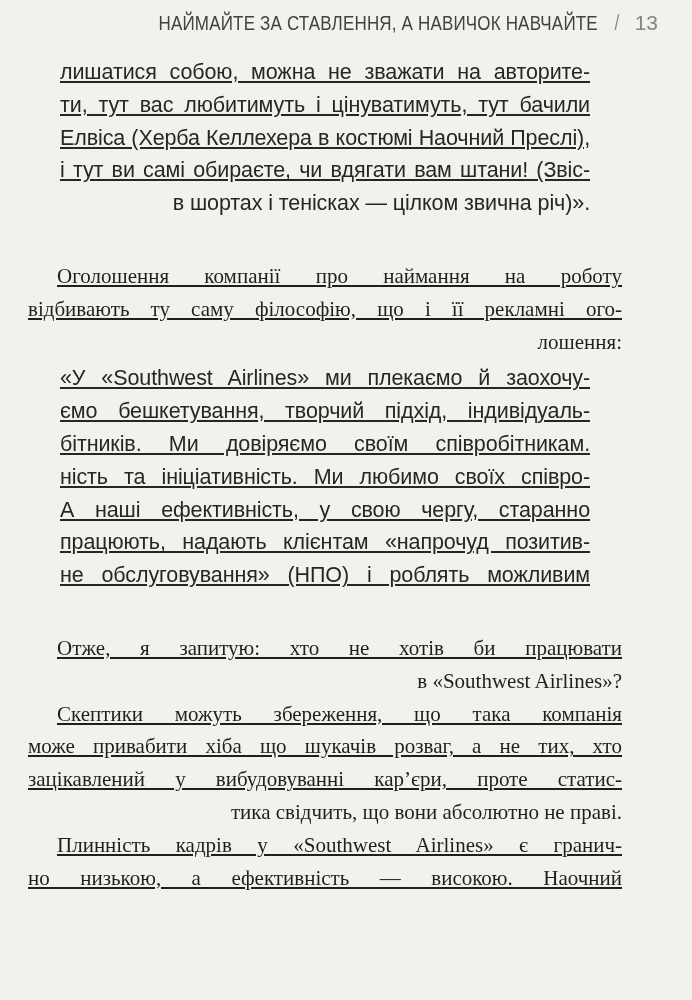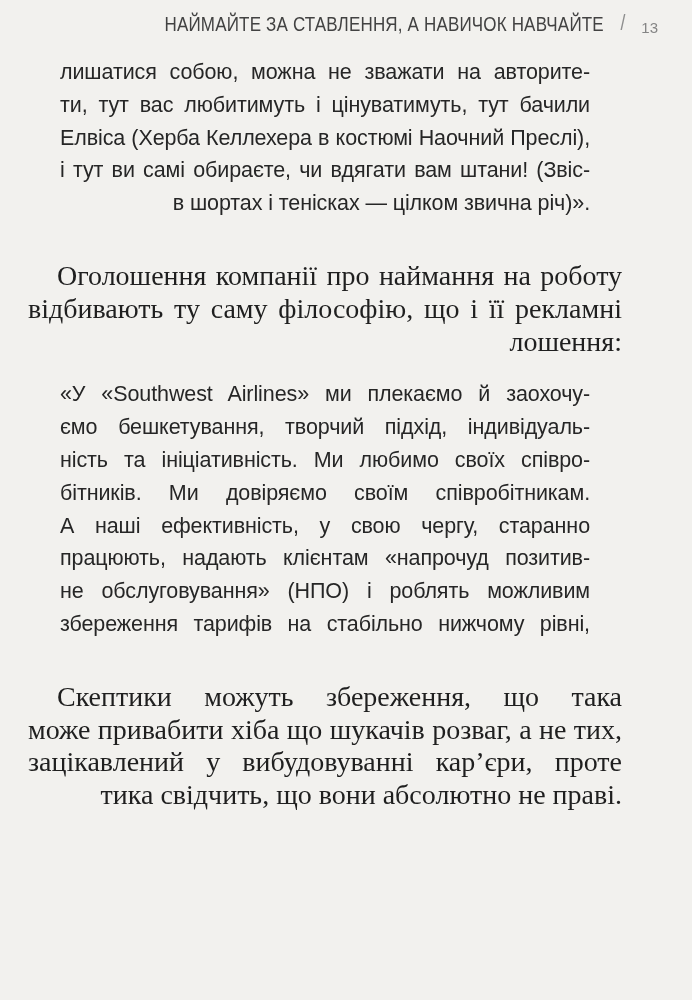--- a/index.html
+++ b/index.html
@@ -24,21 +24,21 @@
     height: 1000px;
   }
   
   .header {
     position: absolute;
     top: 10px;
     left: 0;
     right: 34px;
     display: flex;
     justify-content: flex-end;
-    align-items: flex-end;
+    align-items: center;
     font-family: "Liberation Sans", sans-serif;
   }
   .header-title {
     display: inline-block;
     font-size: 20px;
     letter-spacing: 0.2px;
     color: var(--header-text);
     transform: scaleX(0.85);
     transform-origin: right center;
     white-space: nowrap;
@@ -46,52 +46,53 @@
   .header-sep {
     display: inline-block;
     margin-left: 16px;
     font-size: 22px;
     color: var(--separator);
     transform: scaleX(0.8);
   }
   .header-page {
     display: inline-block;
     margin-left: 15px;
-    font-size: 15px;
+    font-size: 21px;
     color: var(--page-number);
   }
   
   .content {
     position: absolute;
     top: 56px;
     left: 28px;
     width: 594px;
   }
   .block { margin: 0; }
   .block.gap-after { margin-bottom: 40px; }
   .block.quote {
     margin-left: 32px;
     margin-right: 32px;
     font-family: "Liberation Sans", sans-serif;
     color: var(--quote-text);
   }
-  .block.para + .block.quote { margin-top: 20px; }
+  .block.para + .block.quote { margin-top: 4px; }
   .line {
     height: 32.8px;
     line-height: 32.8px;
     overflow: hidden;
     white-space: nowrap;
     text-align: right;
   }
-  .para .line { font-size: 28px; }
+  .para .line { font-size: 21px; }
   .quote .line { font-size: 21.5px; letter-spacing: -0.1px; }
   .line.j {
     white-space: normal;
     text-align: justify;
     text-align-last: justify;
+    text-decoration: underline;
   }
   .line.ind { text-indent: 29px; }
 </style>
 </head>
 <body>
 
 <div class="page">
 
   <div class="header">
     <span class="header-title">НАЙМАЙТЕ ЗА СТАВЛЕННЯ, А НАВИЧОК НАВЧАЙТЕ</span>
@@ -108,28 +109,35 @@
         <div class="line">в шортах і тенісках — цілком звична річ)».</div>
       </div>
       <div class="block para">
         <div class="line j ind">Оголошення компанії про наймання на роботу</div>
         <div class="line j">відбивають ту саму філософію, що і її рекламні ого-</div>
         <div class="line">лошення:</div>
       </div>
       <div class="block quote gap-after">
         <div class="line j">«У «Southwest Airlines» ми плекаємо й заохочу-</div>
         <div class="line j">ємо бешкетування, творчий підхід, індивідуаль-</div>
+        <div class="line j">бітників. Ми довіряємо своїм співробітникам.</div>
         <div class="line j">ність та ініціативність. Ми любимо своїх співро-</div>
-        <div class="line j">бітників. Ми довіряємо своїм співробітникам.</div>
         <div class="line j">А наші ефективність, у свою чергу, старанно</div>
         <div class="line j">працюють, надають клієнтам «напрочуд позитив-</div>
         <div class="line j">не обслуговування» (НПО) і роблять можливим</div>
-        <div class="line j">збереження тарифів на стабільно нижчому рівні,</div>
+      </div>
+      <div class="block para">
+        <div class="line j ind">Отже, я запитую: хто не хотів би працювати</div>
+        <div class="line">в «Southwest Airlines»?</div>
       </div>
       <div class="block para">
         <div class="line j ind">Скептики можуть збереження, що така компанія</div>
         <div class="line j">може привабити хіба що шукачів розваг, а не тих, хто</div>
         <div class="line j">зацікавлений у вибудовуванні кар’єри, проте статис-</div>
         <div class="line">тика свідчить, що вони абсолютно не праві.</div>
       </div>
+      <div class="block para">
+        <div class="line j ind">Плинність кадрів у «Southwest Airlines» є гранич-</div>
+        <div class="line j">но низькою, а ефективність — високою. Наочний</div>
+      </div>
     </div>
 
 </div>
 
 </body></html>

